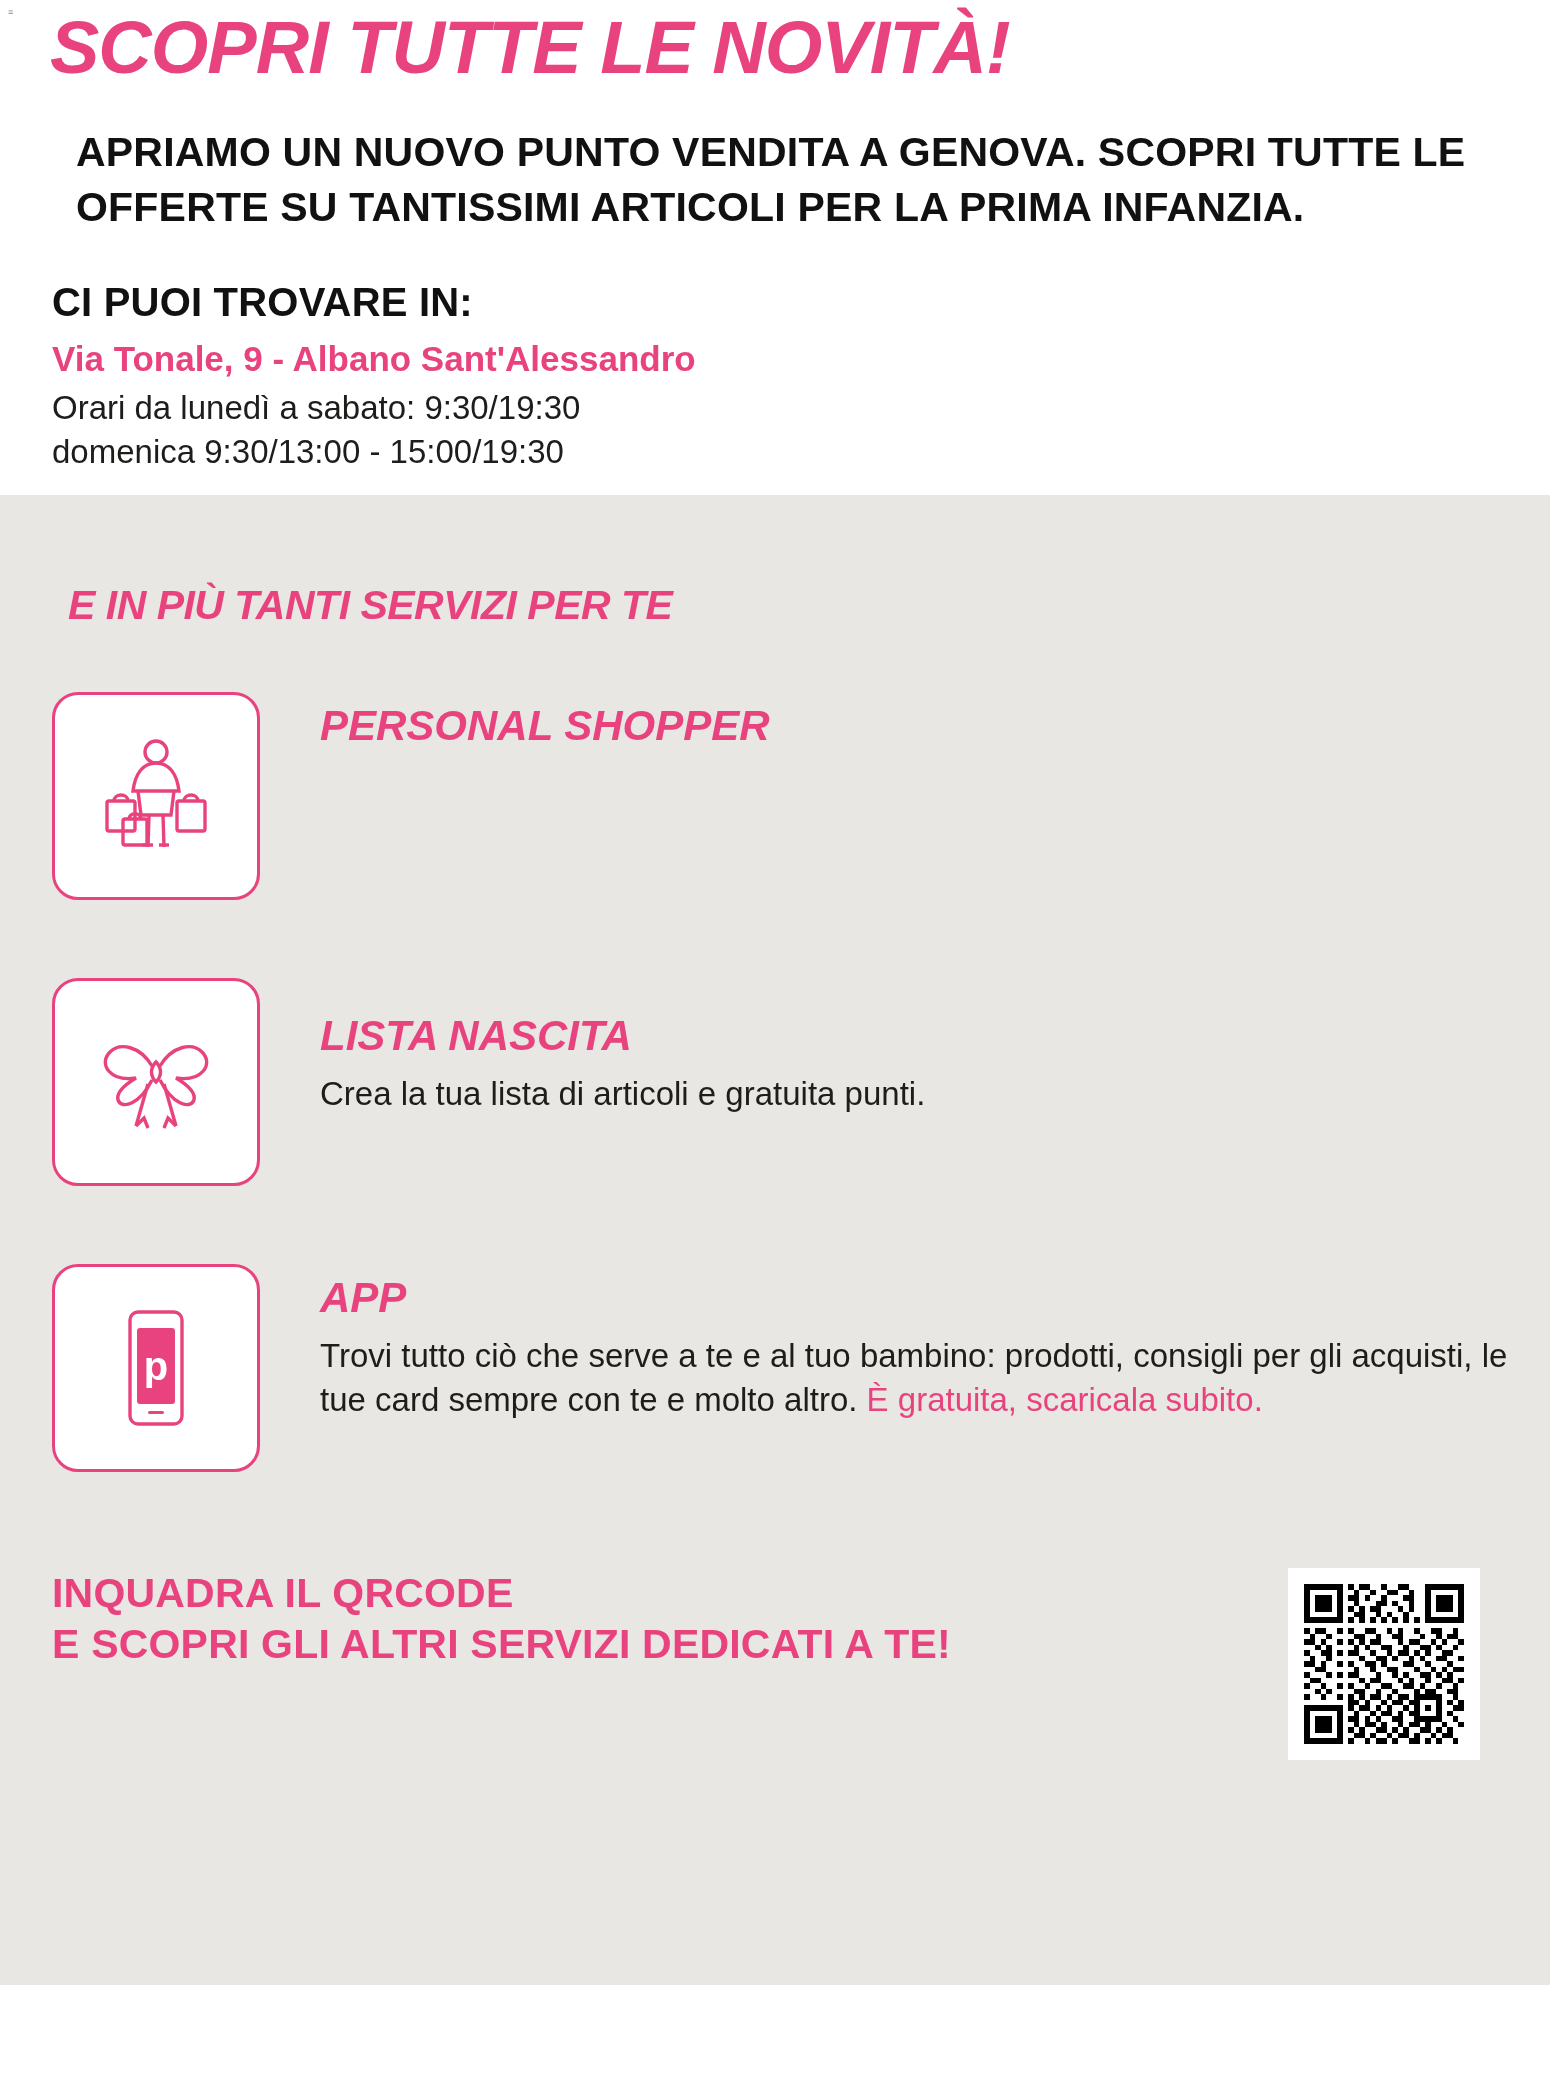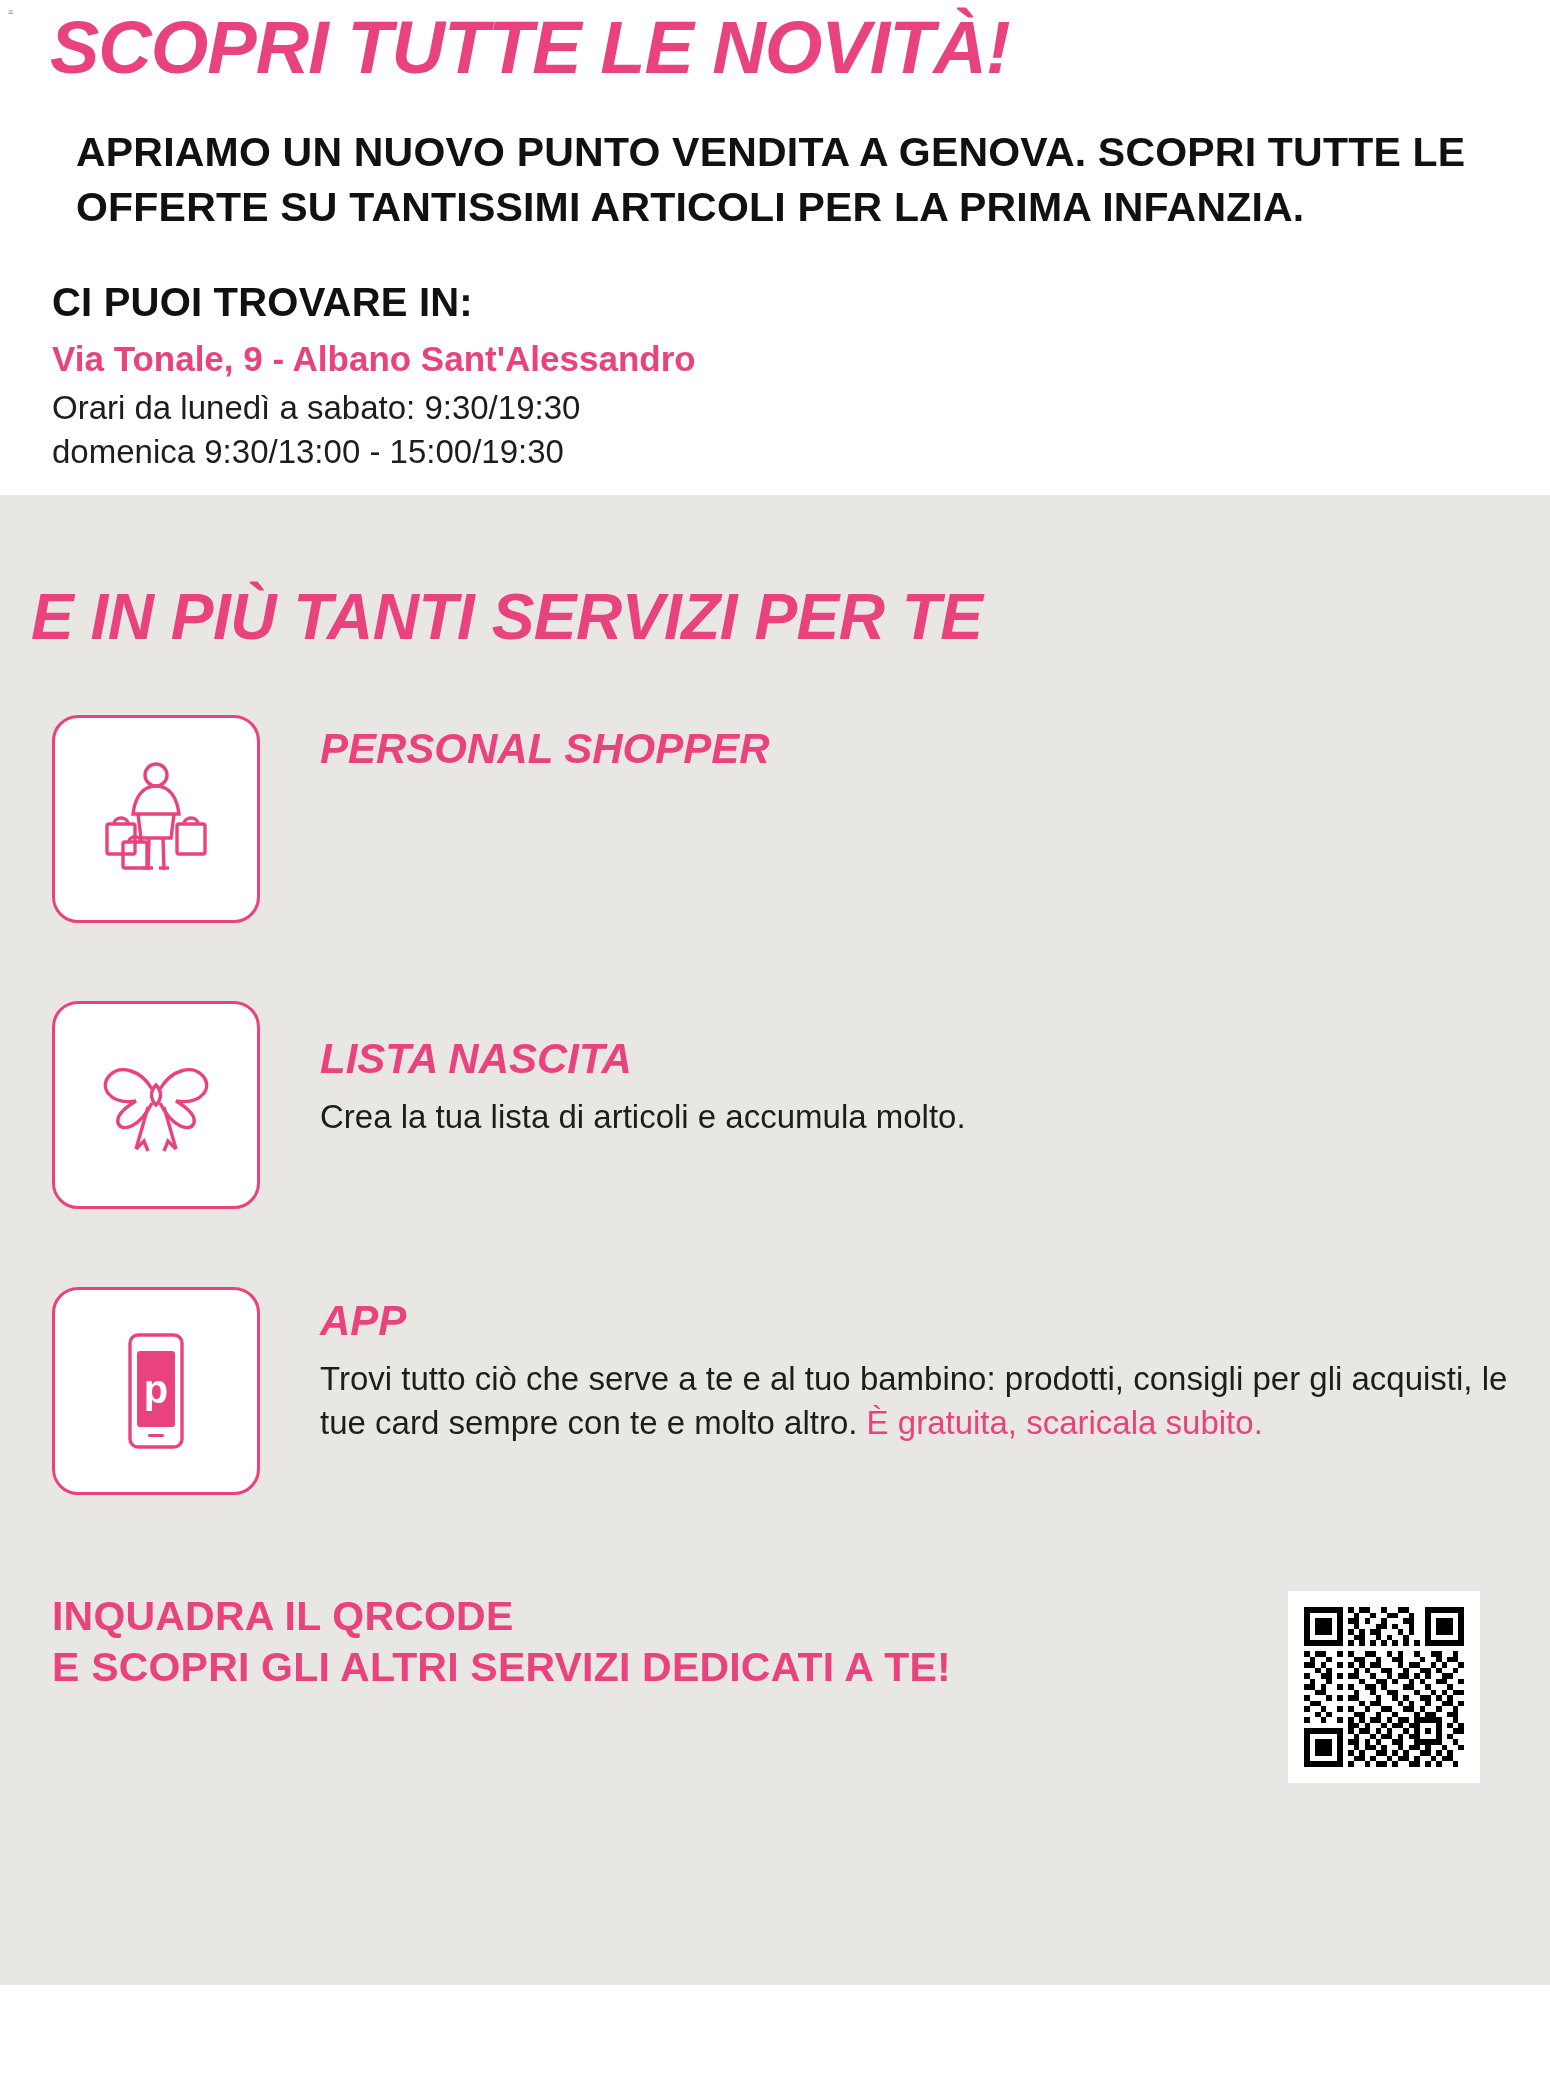--- a/index.html
+++ b/index.html
@@ -66,26 +66,26 @@
     font-weight: 400;
   }
 
   
   .services {
     background: #e9e7e3;
     padding: 0 0 60px 0;
     min-height: 1430px;
   }
   .services-title {
-    font-size: 64px;
+    font-size: 41px;
     line-height: 1;
     font-weight: bold;
     font-style: italic;
     color: #e8437e;
-    padding: 90px 0 0 31px;
+    padding: 90px 0 0 68px;
     letter-spacing: -0.5px;
     white-space: nowrap;
   }
   .srv-list {
     padding: 66px 0 0 0;
   }
   .srv {
     display: flex;
     align-items: flex-start;
     padding: 0 0 0 52px;
@@ -216,21 +216,21 @@
               <path d="M70 40 C64 46 64 54 70 60 C76 54 76 46 70 40 Z"></path>
               <path d="M62 62 L50 104"></path>
               <path d="M78 62 L90 104"></path>
               <path d="M50 104 L58 96 L62 106"></path>
               <path d="M90 104 L82 96 L78 106"></path>
             </svg>
           </div>
         </div>
         <div class="srv-text" style="padding-top:34px">
           <div class="srv-name">LISTA NASCITA</div>
-          <div class="srv-desc">Crea la tua lista di articoli e accumula molto.</div>
+          <div class="srv-desc">Crea la tua lista di articoli e gratuita punti.</div>
         </div>
       </div>
 
       <div class="srv">
         <div class="srv-icon">
           <div class="icon-box">
             <svg width="110" height="140" viewBox="0 0 110 140">
               <rect x="29" y="14" width="52" height="112" rx="8" fill="none" stroke="#e8437e" stroke-width="3.4"></rect>
               <rect x="36" y="30" width="38" height="76" rx="3" fill="#e8437e"></rect>
               <text x="55" y="82" text-anchor="middle" font-family="Liberation Sans, sans-serif" font-size="40" font-weight="bold" fill="#ffffff">p</text>

